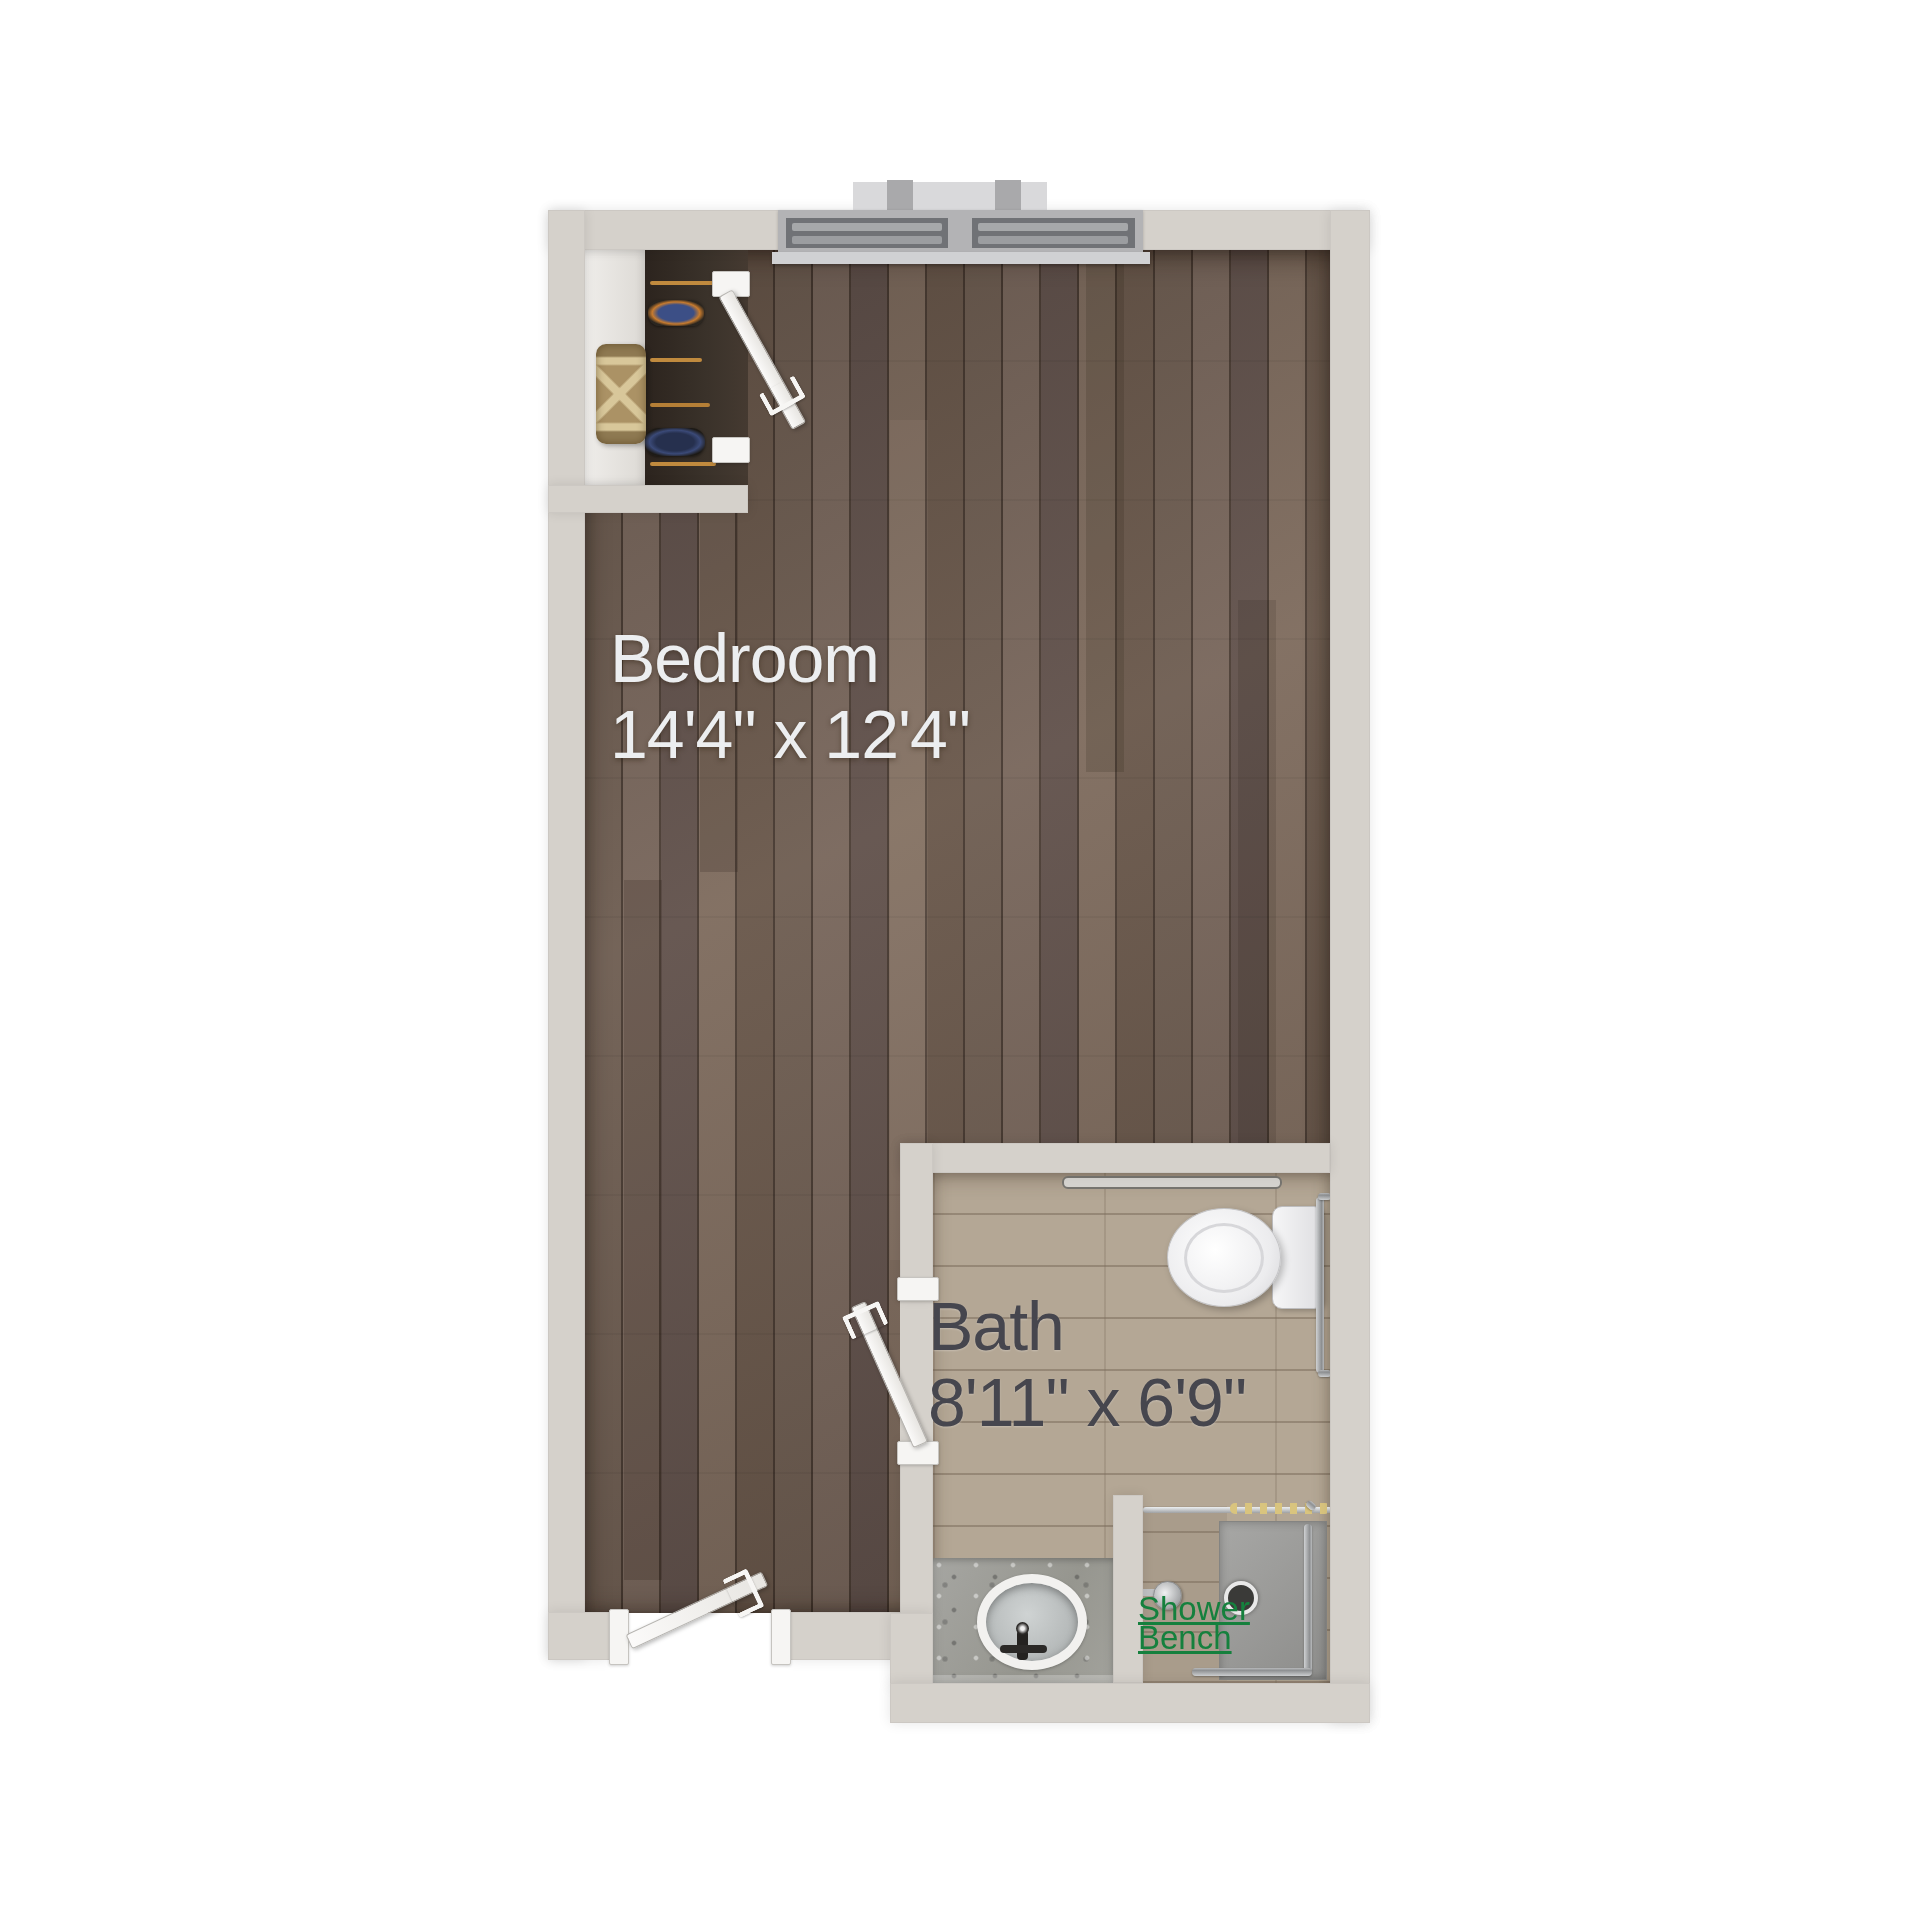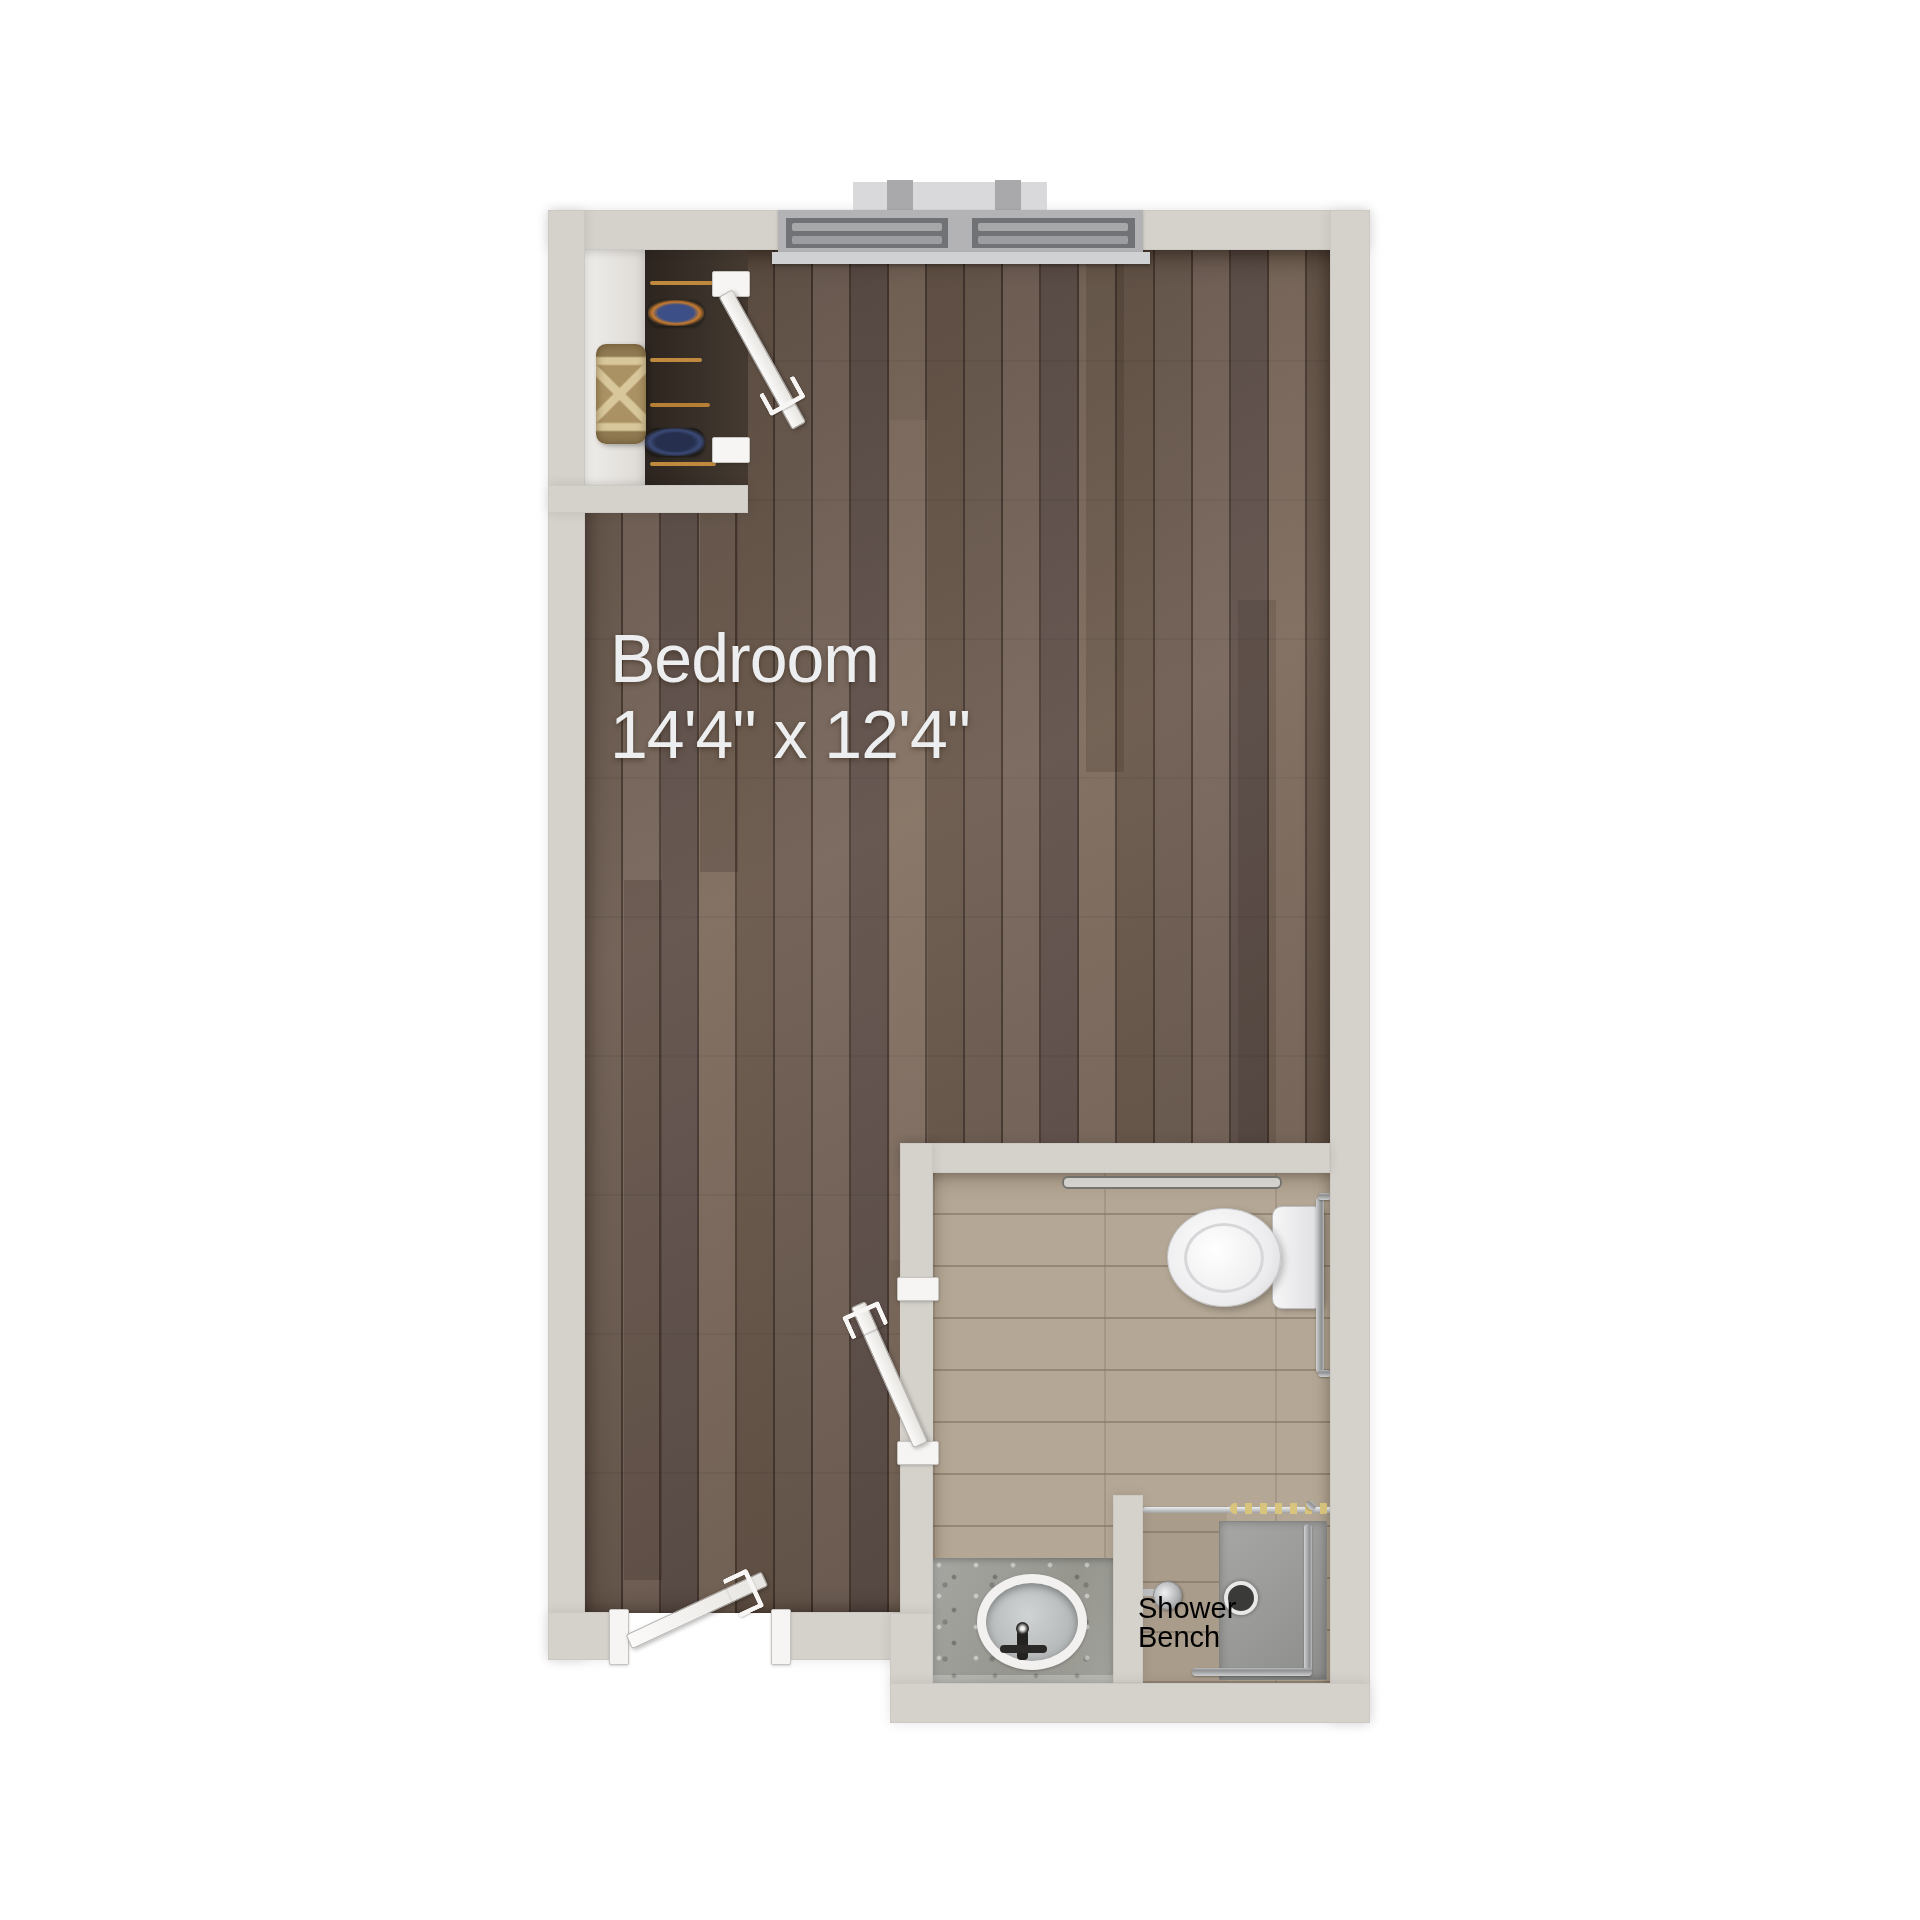--- a/index.html
+++ b/index.html
@@ -45,21 +45,21 @@
   .jamb{position:absolute;background:#f6f5f3;border:1px solid #c6c4c0;border-radius:2px;
         box-shadow:0 1px 3px rgba(0,0,0,.18);}
   .chrome{position:absolute;background:linear-gradient(90deg,#cfd1d3,#8e9092 70%,#b9bbbd);
           border-radius:5px;box-shadow:0 1px 2px rgba(0,0,0,.3);}
   .chromeH{position:absolute;background:linear-gradient(0deg,#cfd1d3,#8e9092 70%,#b9bbbd);
           border-radius:5px;box-shadow:0 1px 2px rgba(0,0,0,.3);}
   .label{position:absolute;text-align:left;letter-spacing:-1px;}
   .label-light{color:#eceef0;text-shadow:0 2px 5px rgba(50,35,20,.5);}
   .label-dark{color:#46464e;text-shadow:0 1px 2px rgba(255,255,255,.25);}
   .roomtitle{font-size:68px;line-height:76px;font-weight:400;}
-  .benchlabel{font-size:29px;line-height:29px;color:#000000;letter-spacing:0;}
+  .benchlabel{font-size:33px;line-height:29px;color:#15803d;letter-spacing:0;text-decoration:underline;}
 </style>
 </head>
 <body>
 
 <div class="canvas">
 
   <div class="wood" style="left:585px;top:250px;width:745px;height:1363px;"></div>
   <div class="plankshade" style="left:700px;top:252px;width:38px;height:620px;background:rgba(35,22,14,.18);"></div>
   <div class="plankshade" style="left:1086px;top:252px;width:38px;height:520px;background:rgba(30,18,10,.15);"></div>
   <div class="plankshade" style="left:890px;top:420px;width:38px;height:840px;background:rgba(255,235,210,.05);"></div>
@@ -150,18 +150,22 @@
     <div class="handle" style="left:-13px;top:4px;width:30px;height:20px;border-bottom:none;"></div>
   </div>
   <div class="door" style="left:628px;top:1632px;width:148px;height:14px;transform-origin:5px 7px;transform:rotate(-25deg);">
     <div class="handle" style="left:110px;top:-10px;width:22px;height:32px;border-left:none;"></div>
   </div>
 
   <div class="label label-light roomtitle" style="left:610px;top:620px;width:700px;">
     <div>Bedroom</div>
     <div>14'4" x 12'4"</div>
   </div>
+  <div class="label label-dark roomtitle" style="left:928px;top:1288px;width:402px;">
+    <div>Bath</div>
+    <div>8'11" x 6'9"</div>
+  </div>
   <div class="label benchlabel" style="left:1138px;top:1594px;width:106px;">
     <div>Shower</div>
     <div>Bench</div>
   </div>
 
 </div>
 
 </body></html>

